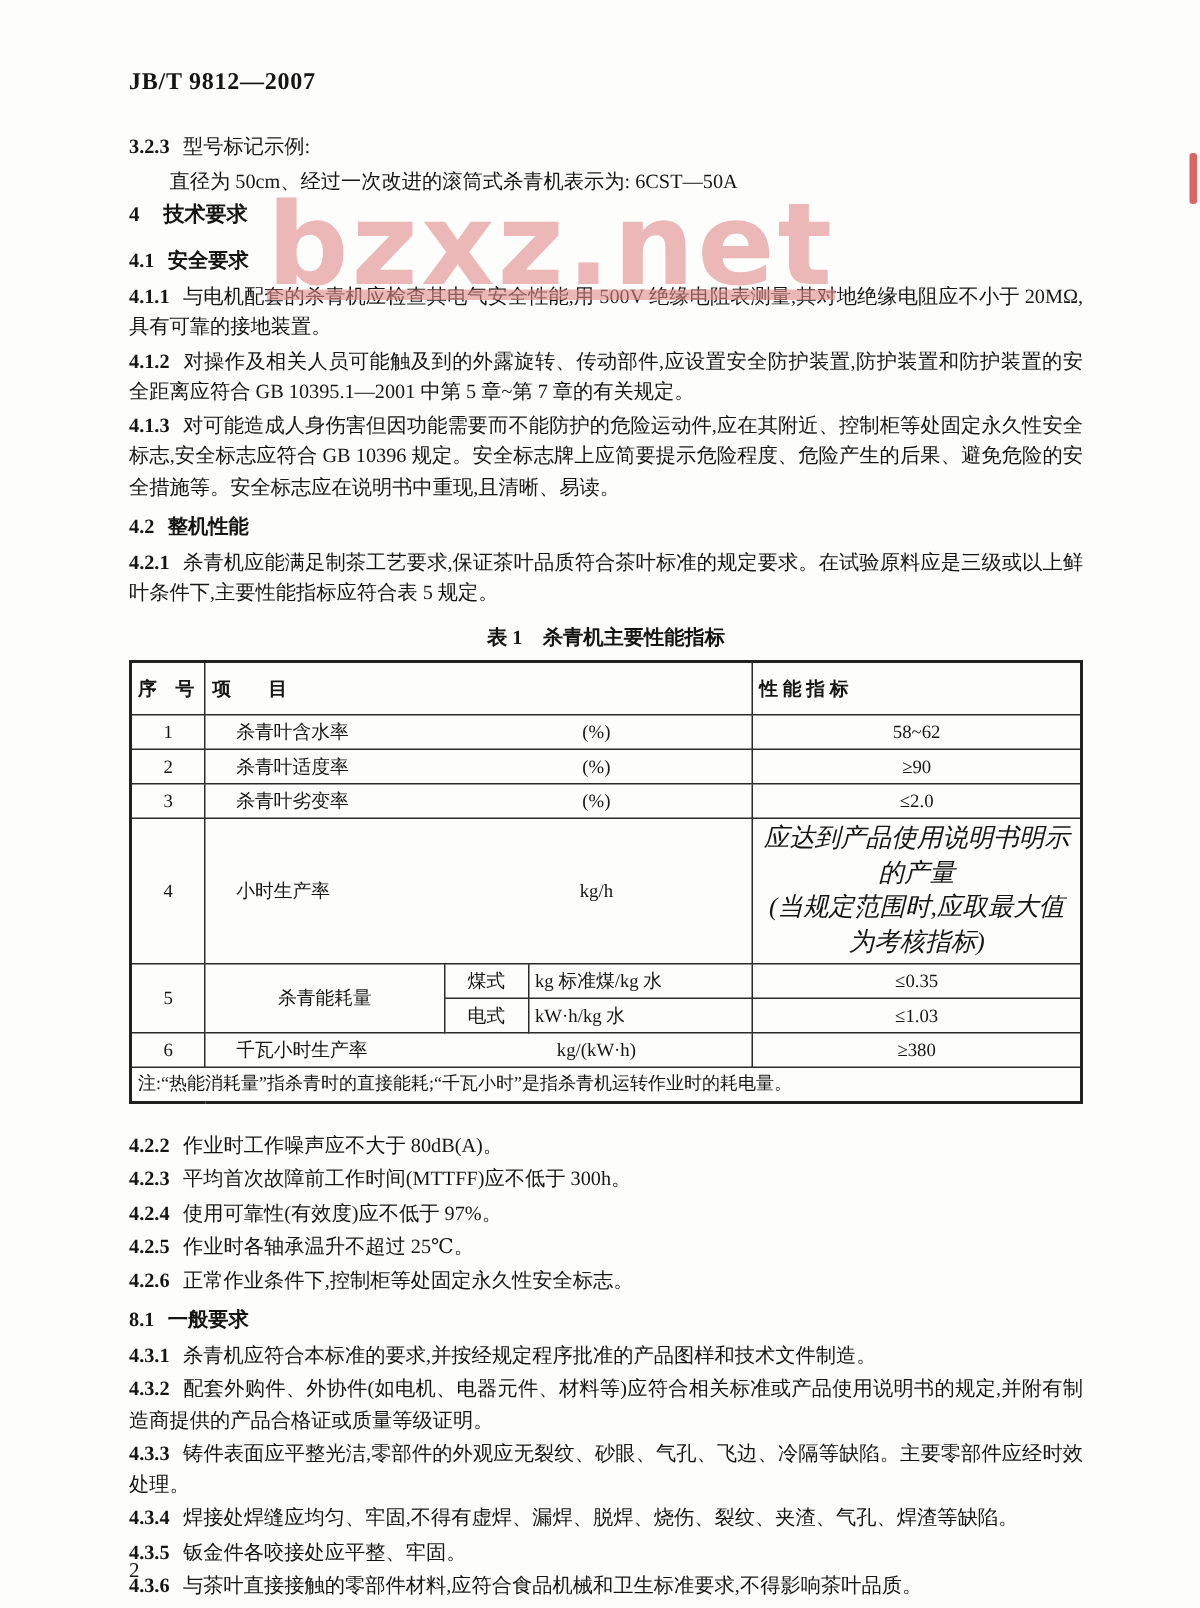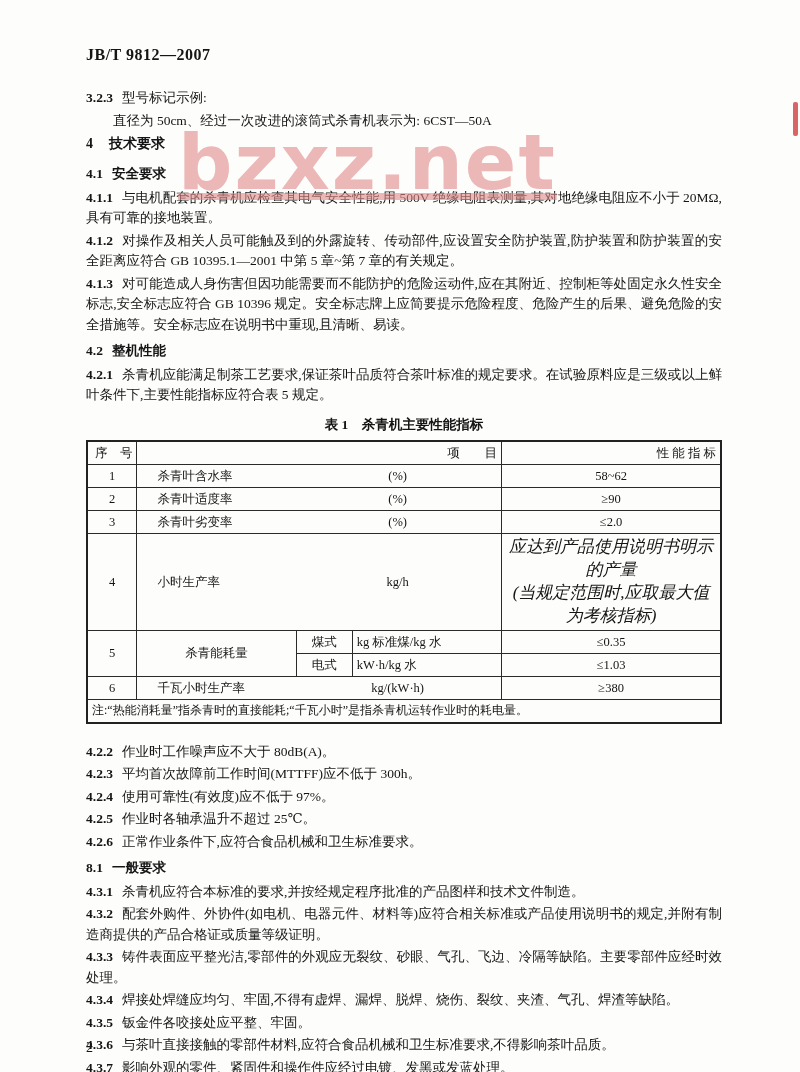--- a/index.html
+++ b/index.html
@@ -17,21 +17,21 @@
   .clause { margin: 0 0 2px; font-size: 13.5px; line-height: 1.52; text-align: justify; }
   .cnum { font-weight: bold; margin-right: 9px; white-space: nowrap; }
   .heading { font-weight: bold; }
   .h1 { margin-top: 2px; margin-bottom: 10px; font-size: 14px; }
   .h1 .cnum { margin-right: 16px; }
   .h2 { margin-top: 6px; margin-bottom: 3px; }
   .example { text-indent: 2em; margin-bottom: 2px; }
   .tbl-caption { text-align: center; font-weight: bold; font-size: 13.5px; margin: 10px 0 6px; }
   table.perf { width: 100%; border-collapse: collapse; font-size: 12.5px; margin-bottom: 18px; border: 2px solid #222; }
   .perf th, .perf td { border: 1px solid #2a2a2a; padding: 2px 4px; vertical-align: middle; }
-  .perf th { font-weight: normal; height: 24px; text-align: right; }
+  .perf th { font-weight: bold; height: 36px; text-align: left; }
   .perf td { height: 23px; }
   .c { text-align: center; }
   .item-flex { display: flex; align-items: center; }
   .iname { width: 44%; padding-left: 16px; text-align: left; }
   .iunit { flex: 1; text-align: center; }
   .name-cell { padding-left: 16px; text-align: center; }
   .unit-cell { padding-left: 8px; text-align: left; }
   .val2 { font-size: 17px; line-height: 1.35; text-align: center; font-style: italic; }
   .note-cell { font-size: 12px; padding: 3px 6px; height: 21px; text-align: left; }
   .watermark {
@@ -151,21 +151,21 @@
       <tr>
         <td colspan="5" class="note-cell">注:“热能消耗量”指杀青时的直接能耗;“千瓦小时”是指杀青机运转作业时的耗电量。</td>
       </tr>
     </tbody>
   </table>
 
   <p class="clause"><span class="cnum">4.2.2</span><span>作业时工作噪声应不大于 80dB(A)。</span></p>
   <p class="clause"><span class="cnum">4.2.3</span><span>平均首次故障前工作时间(MTTFF)应不低于 300h。</span></p>
   <p class="clause"><span class="cnum">4.2.4</span><span>使用可靠性(有效度)应不低于 97%。</span></p>
   <p class="clause"><span class="cnum">4.2.5</span><span>作业时各轴承温升不超过 25℃。</span></p>
-  <p class="clause"><span class="cnum">4.2.6</span><span>正常作业条件下,应符合食品机械和卫生标准要求。</span></p>
+  <p class="clause"><span class="cnum">4.2.6</span><span>正常作业条件下,控制柜等处固定永久性安全标志。</span></p>
 
   <p class="clause heading h2"><span class="cnum">8.1</span><span>一般要求</span></p>
   <p class="clause"><span class="cnum">4.3.1</span><span>杀青机应符合本标准的要求,并按经规定程序批准的产品图样和技术文件制造。</span></p>
   <p class="clause"><span class="cnum">4.3.2</span><span>配套外购件、外协件(如电机、电器元件、材料等)应符合相关标准或产品使用说明书的规定,并附有制造商提供的产品合格证或质量等级证明。</span></p>
   <p class="clause"><span class="cnum">4.3.3</span><span>铸件表面应平整光洁,零部件的外观应无裂纹、砂眼、气孔、飞边、冷隔等缺陷。主要零部件应经时效处理。</span></p>
   <p class="clause"><span class="cnum">4.3.4</span><span>焊接处焊缝应均匀、牢固,不得有虚焊、漏焊、脱焊、烧伤、裂纹、夹渣、气孔、焊渣等缺陷。</span></p>
   <p class="clause"><span class="cnum">4.3.5</span><span>钣金件各咬接处应平整、牢固。</span></p>
   <p class="clause"><span class="cnum">4.3.6</span><span>与茶叶直接接触的零部件材料,应符合食品机械和卫生标准要求,不得影响茶叶品质。</span></p>
   <p class="clause"><span class="cnum">4.3.7</span><span>影响外观的零件、紧固件和操作件应经过电镀、发黑或发蓝处理。</span></p>
 

